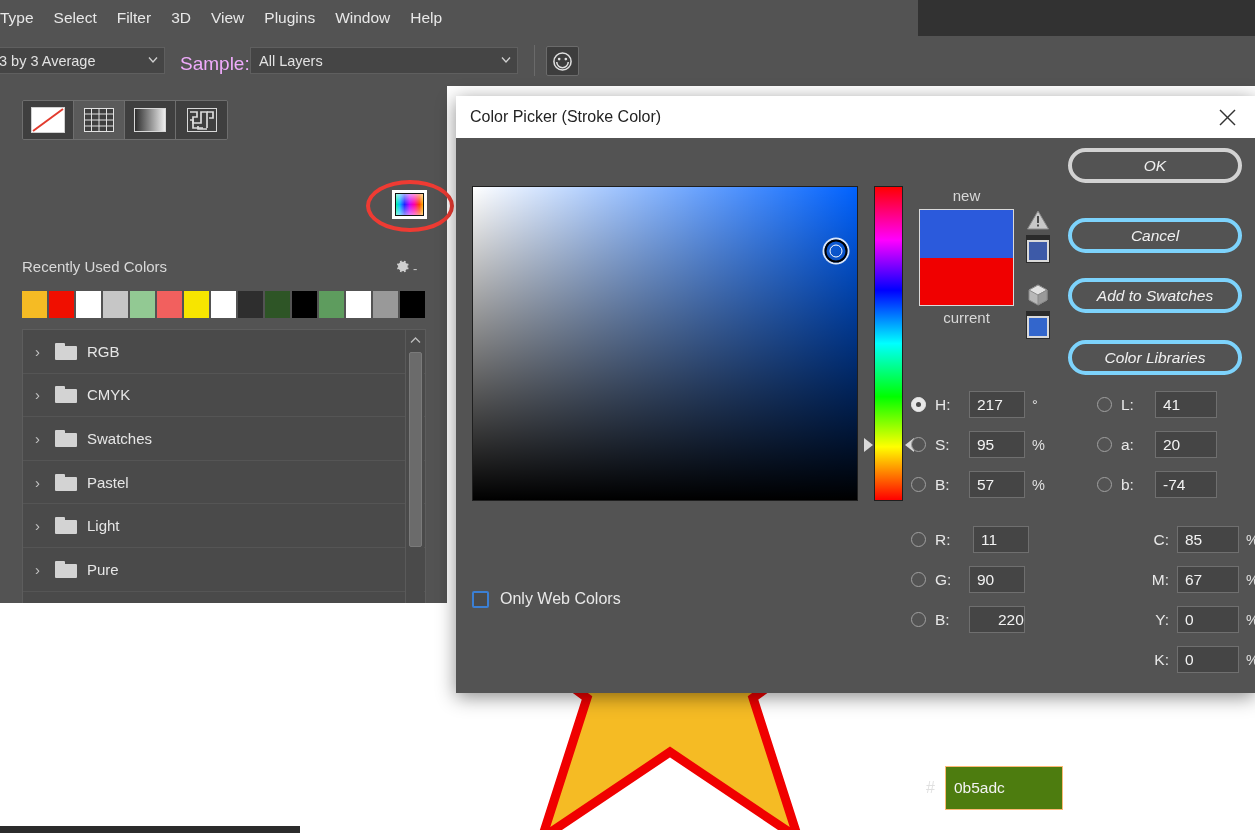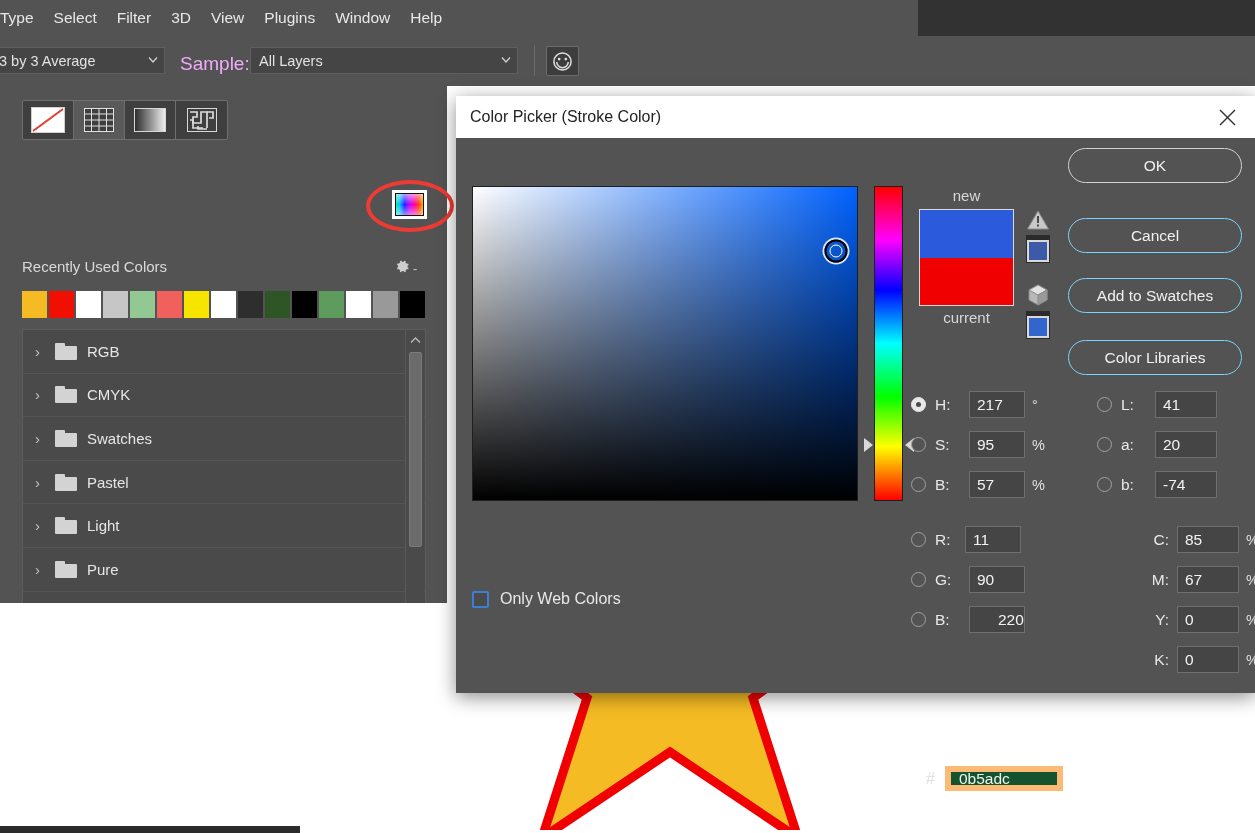--- a/index.html
+++ b/index.html
@@ -218,23 +218,23 @@
   .newcur-cur { position: absolute; left:0; bottom:0; width: 100%; height: 50%; }
 
   .gamut-col { position: absolute; left: 570px; top: 113px; width: 26px; }
   .gamut-chip {
     width: 22px; height: 22px; border: 2px solid #d9d9d9; margin-top: 4px;
   }
   .gamut-chip-outer { background:#2b2b2b; padding: 1px; display:inline-block; }
 
   .dlg-btn {
     position: absolute; left: 612px; width: 174px; height: 35px;
-    border: 1px solid #7dd3fc; border-radius: 18px; background: #535353;
+    border: 4px solid #7dd3fc; border-radius: 18px; background: #535353;
     color: #f0f0f0; font-size: 15.5px;
-    display: flex; align-items: center; justify-content: center;
+    display: flex; align-items: center; justify-content: center; font-style: italic;
   }
   .dlg-btn.primary { border-color: #d2d2d2; }
 
   .webcolors {
     position: absolute; left: 16px; top: 494px; display: flex; align-items: center;
   }
   .webcolors .box {
     width: 17px; height: 17px; background: #4a4a4a; border: 2px solid #3b7fd4;
     border-radius: 2px; margin-right: 11px;
   }
@@ -259,22 +259,22 @@
   .f-input {
     background: #454545; border: 1px solid #6f6f6f; color: #f2f2f2;
     font-size: 15.5px; height: 27px; width: 56px; padding-left: 7px;
     display: flex; align-items: center;
   }
   .f-unit { color: #e0e0e0; font-size: 14.5px; margin-left: 7px; }
 
   .hex-row { position: absolute; display: flex; align-items: center; }
   .hex-sign { color: #e0e0e0; font-size: 16px; margin-right: 10px; }
   .hex-input {
-    background: #14532d; border: 6px solid #fdba74; color: #f2f2f2;
-    font-size: 15.5px; height: 25px; width: 118px; padding-left: 8px;
+    background: #4d7c0f; border: 1px solid #fdba74; color: #f2f2f2;
+    font-size: 15.5px; height: 44px; width: 118px; padding-left: 8px;
     display: flex; align-items: center;
   }
 </style>
 </head>
 <body>
 
 <div id="root">
 
   <div class="menubar">
     <div class="menu-items" id="menu-items">
@@ -615,21 +615,21 @@
           <div class="f-input" style="margin-left: 8px; width: 62px;">20</div>
         </div>
         <div class="field-row" style="left: 186px; top: 80px;">
           <div class="radio"></div>
           <div class="f-label">b:</div>
           <div class="f-input" style="margin-left: 8px; width: 62px;">-74</div>
         </div>
         <div class="field-row" style="left: 0px; top: 135px;">
           <div class="radio"></div>
           <div class="f-label">R:</div>
-          <div class="f-input" style="margin-left: 4px;">11</div>
+          <div class="f-input" style="margin-left: 12px;">11</div>
         </div>
         <div class="field-row" style="left: 0px; top: 175px;">
           <div class="radio"></div>
           <div class="f-label">G:</div>
           <div class="f-input" style="margin-left: 8px;">90</div>
         </div>
         <div class="field-row" style="left: 0px; top: 215px;">
           <div class="radio"></div>
           <div class="f-label">B:</div>
           <div class="f-input" style="margin-left: 8px; padding-left: 28px;">220</div>

